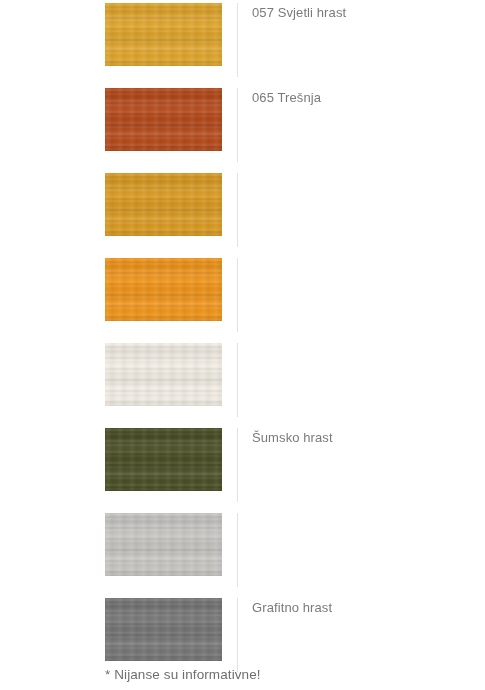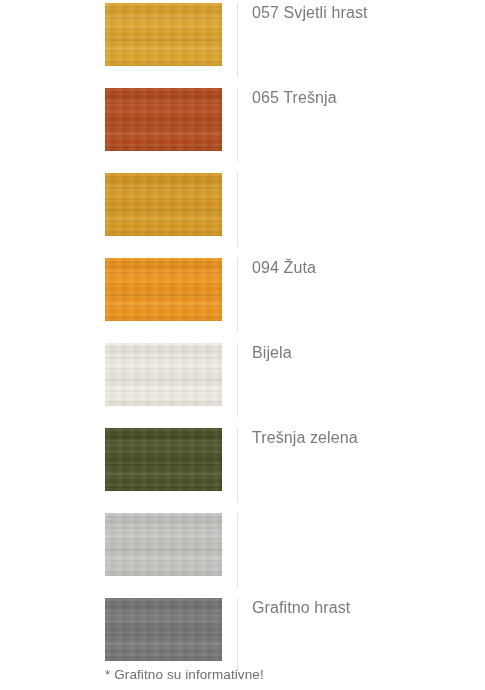--- a/index.html
+++ b/index.html
@@ -88,21 +88,21 @@
         rgba(255,255,255,0.00) 12px
       );
     pointer-events: none;
   }
 
   .swatch-label {
     position: absolute;
     left: 252px;
     top: 3px;
     width: 225px;
-    font-size: 16px;
+    font-size: 13px;
     line-height: 20px;
     color: #7a7a7a;
     letter-spacing: 0.1px;
     white-space: nowrap;
   }
 
   .footnote {
     position: absolute;
     left: 105px;
     top: 666px;
@@ -131,41 +131,39 @@
   </div>
 
   <div class="swatch-row">
     <div class="swatch-chip" style="background-color: rgb(217, 154, 34);"></div>
     <div class="row-divider"></div>
   </div>
 
   <div class="swatch-row">
     <div class="swatch-chip" style="background-color: rgb(240, 149, 27);"></div>
     <div class="row-divider"></div>
-    <div class="swatch-label">094 Žuta</div>
   </div>
 
   <div class="swatch-row">
     <div class="swatch-chip" style="background-color: rgb(242, 237, 228);"></div>
     <div class="row-divider"></div>
-    <div class="swatch-label">Bijela</div>
   </div>
 
   <div class="swatch-row">
     <div class="swatch-chip" style="background-color: rgb(74, 79, 38);"></div>
     <div class="row-divider"></div>
-    <div class="swatch-label">Trešnja zelena</div>
+    <div class="swatch-label">Šumsko hrast</div>
   </div>
 
   <div class="swatch-row">
     <div class="swatch-chip" style="background-color: rgb(200, 198, 195);"></div>
     <div class="row-divider"></div>
   </div>
 
   <div class="swatch-row">
     <div class="swatch-chip" style="background-color: rgb(118, 118, 118);"></div>
     <div class="row-divider"></div>
     <div class="swatch-label">Grafitno hrast</div>
   </div>
 
-  <div class="footnote">* Grafitno su informativne!</div>
+  <div class="footnote">* Nijanse su informativne!</div>
 
 </div>
 
 </body></html>

